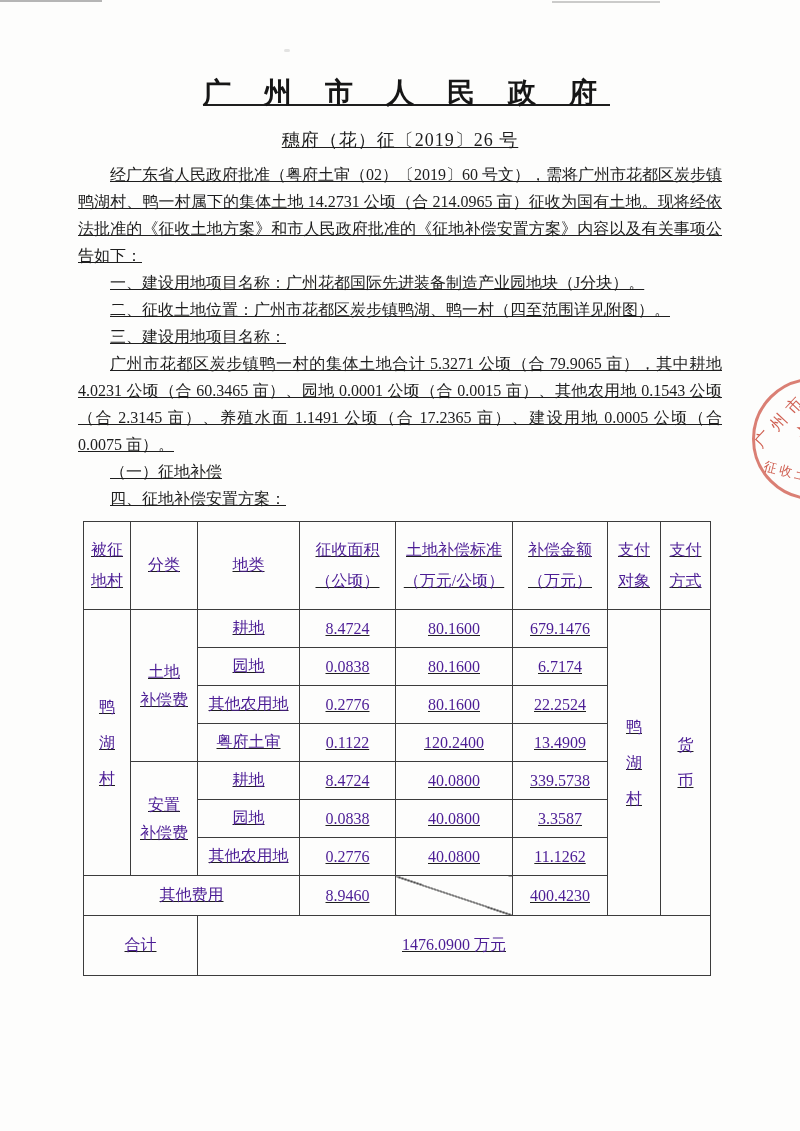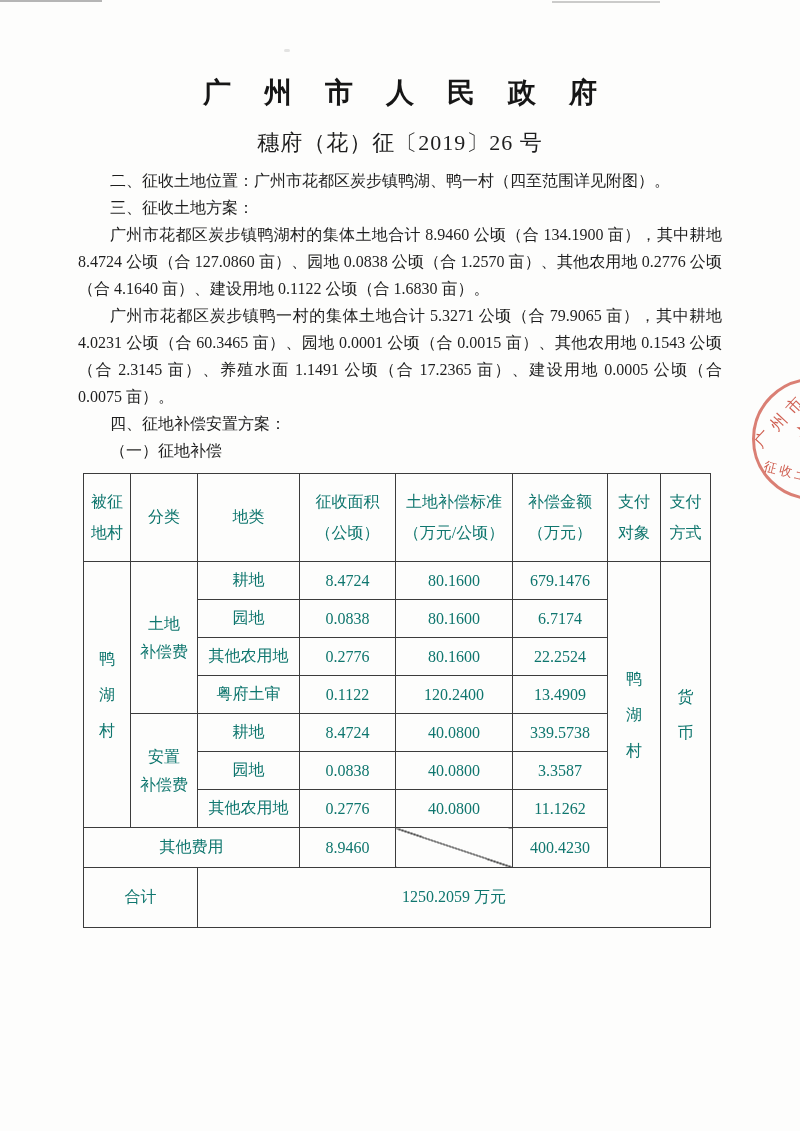--- a/index.html
+++ b/index.html
@@ -5,35 +5,35 @@
   html,body{margin:0;padding:0;background:#e9e9e9;}
   .page{
     position:relative;
     width:800px;height:1131px;
     margin:0 auto;
     background:#fdfdfc;
     overflow:hidden;
     font-family:"Liberation Serif","DejaVu Serif",serif;
     color:#1e1e1e;
   }
-  .content{padding:74px 78px 4px;}
+  .content{padding:74px 78px 4px;text-decoration:underline;}
   .title{
     margin:0 0 16px;
     text-align:center;
     font-size:28px;
     font-weight:bold;
     letter-spacing:13px;
     padding-left:13px;
     color:#161616;
   }
   .title.second{margin-bottom:13px;}
   .doc-number{
     margin:0 0 9px;
     text-align:center;
-    font-size:22px;
+    font-size:18px;
     letter-spacing:1px;
   }
   .body-para{
     margin:0;
     font-size:16px;
     line-height:27px;
     text-align:justify;
     text-indent:2em;
   }
   
@@ -44,21 +44,21 @@
     margin:9px 0 0 5px;
     font-size:16px;
   }
   table.comp th, table.comp td{
     border:1px solid #3c3c3c;
     text-align:center;
     vertical-align:middle;
     font-weight:normal;
     padding:0 2px;
     white-space:pre-line;
-    color:#0f766e;
+    color:#4c1d95;
   }
   .c1{width:47px}.c2{width:67px}.c3{width:102px}.c4{width:96px}
   .c5{width:117px}.c6{width:95px}.c7{width:53px}.c8{width:50px}
   tr.hdr{height:88px;}
   tr.hdr th{line-height:1.9;}
   tr.data{height:38px;}
   tr.other{height:40px;}
   tr.total{height:60px;}
   .vtext{width:1.15em;margin:0 auto;line-height:2.25;text-align:center;}
   .cat-cell{line-height:1.75;}
@@ -108,26 +108,27 @@
 
   <div class="smudge s1"></div>
   <div class="smudge s2"></div>
   <div class="smudge s3"></div>
 
   <div class="content">
 
     <h1 class="title">广 州 市 人 民 政 府</h1>
     <div class="doc-number">穗府（花）征〔2019〕26 号</div>
 
+    <p class="body-para">经广东省人民政府批准（粤府土审（02）〔2019〕60 号文），需将广州市花都区炭步镇鸭湖村、鸭一村属下的集体土地 14.2731 公顷（合 214.0965 亩）征收为国有土地。现将经依法批准的《征收土地方案》和市人民政府批准的《征地补偿安置方案》内容以及有关事项公告如下：</p>
+    <p class="body-para">一、建设用地项目名称：广州花都国际先进装备制造产业园地块（J分块）。</p>
     <p class="body-para">二、征收土地位置：广州市花都区炭步镇鸭湖、鸭一村（四至范围详见附图）。</p>
-    <p class="body-para">三、征收土地方案：</p>
-    <p class="body-para">广州市花都区炭步镇鸭湖村的集体土地合计 8.9460 公顷（合 134.1900 亩），其中耕地 8.4724 公顷（合 127.0860 亩）、园地 0.0838 公顷（合 1.2570 亩）、其他农用地 0.2776 公顷（合 4.1640 亩）、建设用地 0.1122 公顷（合 1.6830 亩）。</p>
+    <p class="body-para">三、建设用地项目名称：</p>
     <p class="body-para">广州市花都区炭步镇鸭一村的集体土地合计 5.3271 公顷（合 79.9065 亩），其中耕地 4.0231 公顷（合 60.3465 亩）、园地 0.0001 公顷（合 0.0015 亩）、其他农用地 0.1543 公顷（合 2.3145 亩）、养殖水面 1.1491 公顷（合 17.2365 亩）、建设用地 0.0005 公顷（合 0.0075 亩）。</p>
+    <p class="body-para">（一）征地补偿</p>
     <p class="body-para">四、征地补偿安置方案：</p>
-    <p class="body-para">（一）征地补偿</p>
 
     <table class="comp">
       <colgroup>
         <col class="c1">
           <col class="c2">
           <col class="c3">
           <col class="c4">
         <col class="c5">
           <col class="c6">
           <col class="c7">
@@ -202,21 +203,21 @@
           <td>11.1262</td>
         </tr>
         <tr class="other">
           <td colspan="3">其他费用</td>
           <td>8.9460</td>
           <td class="diag"></td>
           <td>400.4230</td>
         </tr>
         <tr class="total">
           <td colspan="2">合计</td>
-          <td colspan="6">1250.2059 万元</td>
+          <td colspan="6">1476.0900 万元</td>
         </tr>
       </tbody>
     </table>
   </div>
 
   <div class="stamp">
     <span class="stamp-top">广州市</span>
     <span class="stamp-star">★</span>
     <span class="stamp-bottom">征收土</span>
   </div>

